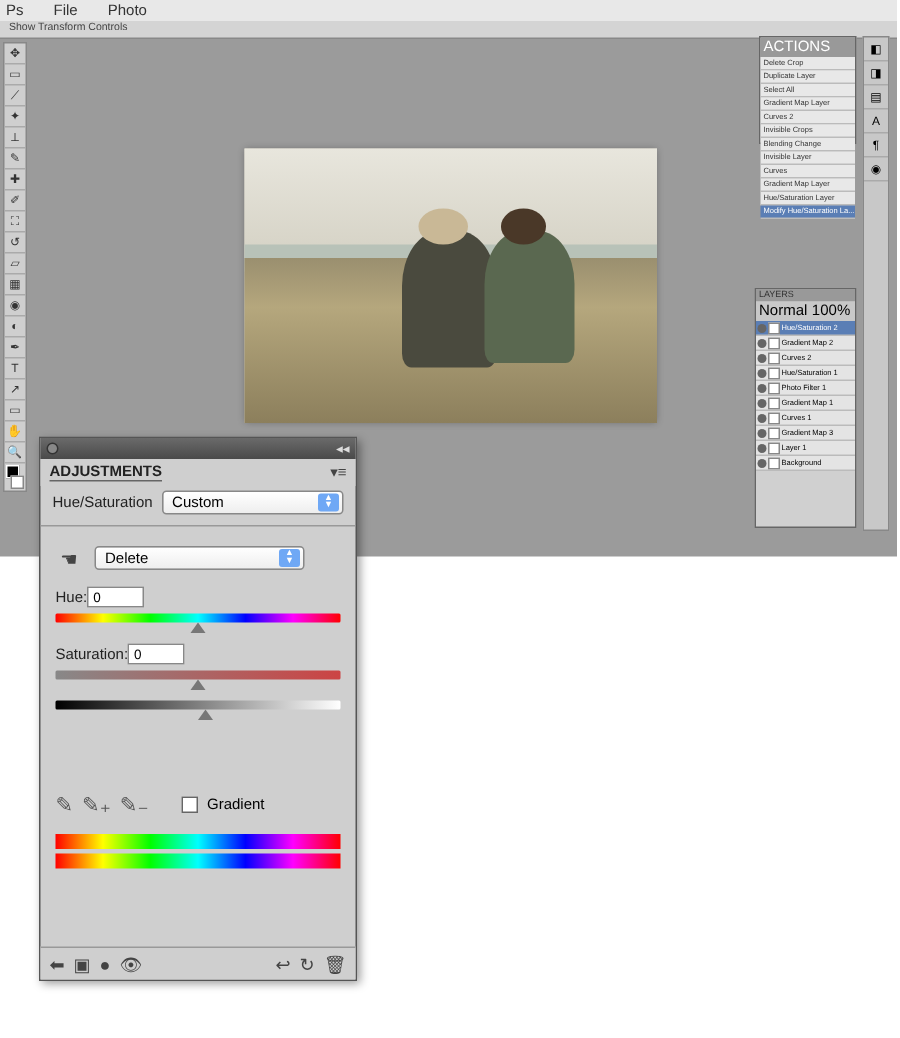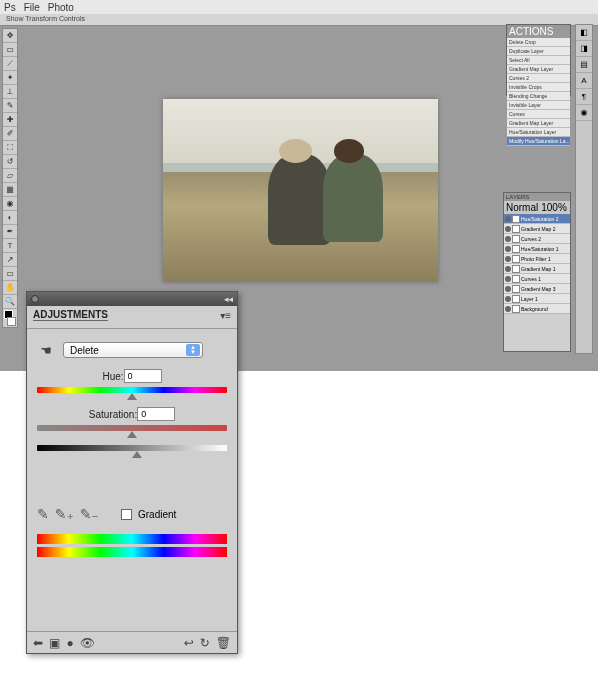--- a/index.html
+++ b/index.html
@@ -1,18 +1,18 @@
 <!DOCTYPE html>
 <html><head>
 <meta charset="utf-8">
 <style>
 *{margin:0;padding:0;box-sizing:border-box;font-family:"Lucida Grande",Arial,sans-serif;font-size:10px}
 body{width:600px;height:692px;background:#fff;position:relative;overflow:hidden}
 .workspace{position:absolute;left:0;top:0;width:598px;height:371px;background:#9b9b9b}
-.menubar{position:absolute;left:0;top:0;width:598px;height:14px;background:#e8e8e8;display:flex;align-items:center;padding:0 4px;gap:8px;font-size:8px;color:#333}
+.menubar{position:absolute;left:0;top:0;width:598px;height:14px;background:#e8e8e8;display:flex;align-items:center;padding:0 4px;gap:20px;font-size:8px;color:#333}
 .optbar{position:absolute;left:0;top:14px;width:598px;height:12px;background:#d4d4d4;border-bottom:1px solid #888;font-size:7px;color:#444;padding:1px 6px}
 .toolbox{position:absolute;left:2px;top:28px;width:16px;background:#cfcfcf;border:1px solid #888;display:flex;flex-direction:column}
 .toolbox .t{width:14px;height:14px;border-bottom:1px solid #aaa;display:flex;align-items:center;justify-content:center;font-size:8px;color:#333}
 .fgbg{width:14px;height:18px;position:relative}
 .fgbg .fg{position:absolute;left:1px;top:1px;width:9px;height:9px;background:#000;border:1px solid #fff}
 .fgbg .bg{position:absolute;right:1px;bottom:1px;width:9px;height:9px;background:#fff;border:1px solid #888}
 .canvas{position:absolute;left:163px;top:99px;width:275px;height:183px;background:#dcd8ca;box-shadow:0 0 5px rgba(0,0,0,0.3)}
 .sky{position:absolute;left:0;top:0;width:100%;height:40%;background:linear-gradient(#e8e6dd,#d5d2c5)}
 .ground{position:absolute;left:0;bottom:0;width:100%;height:60%;background:linear-gradient(#9a8f6f,#b5a77d 30%,#8c7f5c)}
 .sea{position:absolute;left:0;top:35%;width:100%;height:10%;background:#b8c2b8}
@@ -47,21 +47,21 @@
 .adj-panel .tabrow .tab{font-size:10px;font-weight:bold;color:#222;border-bottom:1px solid #666}
 .adj-panel .tabrow .menu{font-size:10px;color:#444}
 .adj-panel .row1{height:22px;display:flex;align-items:center;padding:0 8px;gap:6px}
 .adj-panel .row1 .lbl{font-size:10px;color:#222}
 .adj-panel .dropdown{flex:1;height:16px;background:linear-gradient(#fff,#eee);border:1px solid #888;border-radius:3px;display:flex;align-items:center;padding:0 6px;position:relative;font-size:10px}
 .adj-panel .dropdown .arrows{position:absolute;right:2px;top:1px;width:14px;height:12px;background:#6fa8f5;border-radius:2px;display:flex;flex-direction:column;align-items:center;justify-content:center;font-size:6px;color:#fff;line-height:5px}
 .adj-panel .sep{height:1px;background:#999;margin:4px 0}
 .adj-panel .body{padding:8px 10px}
 .adj-panel .row2{display:flex;align-items:center;gap:8px;margin-bottom:10px}
 .adj-panel .row2 .handicon{width:18px;height:18px;display:flex;align-items:center;justify-content:center;font-size:13px;color:#444}
-.adj-panel .sliderlbl{display:flex;justify-content:center;align-items:center;font-size:10px;color:#222;margin-bottom:4px}
+.adj-panel .sliderlbl{display:flex;justify-content:flex-start;align-items:center;font-size:10px;color:#222;margin-bottom:4px}
 .adj-panel .sliderlbl input{width:38px;height:14px;background:#fff;border:1px solid #888;font-size:9px;text-align:left;padding:0 3px}
 .adj-panel .sliderbar{height:6px;border-radius:1px;position:relative;margin-bottom:4px}
 .adj-panel .sliderbar.hue{background:linear-gradient(90deg,#f00,#ff0,#0f0,#0ff,#00f,#f0f,#f00)}
 .adj-panel .sliderbar.sat{background:linear-gradient(90deg,#888,#c44)}
 .adj-panel .sliderbar.light{background:linear-gradient(90deg,#000,#fff)}
 .adj-panel .thumbk{position:absolute;top:6px;width:0;height:0;border-left:5px solid transparent;border-right:5px solid transparent;border-bottom:7px solid #777}
 .adj-panel .toolsrow{display:flex;align-items:center;gap:6px;margin-top:55px;margin-bottom:12px}
 .adj-panel .eyedrop{font-size:14px;color:#555}
 .adj-panel .chk{width:11px;height:11px;border:1px solid #666;background:#fff}
 .adj-panel .colorstrip{height:10px;background:linear-gradient(90deg,#f00,#ff0,#0f0,#0ff,#00f,#f0f,#f00);margin-bottom:3px}
@@ -206,20 +206,27 @@
 
 <div class="adj-panel">
   <div class="titlebar">
     <div class="dot"></div>
     <div class="coll">◂◂</div>
   </div>
   <div class="tabrow">
     <div class="tab">ADJUSTMENTS</div>
     <div class="menu">▾≡</div>
   </div>
+  <div class="row1">
+    <div class="lbl">Hue/Saturation</div>
+    <div class="dropdown">
+      <span>Custom</span>
+      <div class="arrows">▲<br>▼</div>
+    </div>
+  </div>
   <div class="sep"></div>
   <div class="body">
     <div class="row2">
       <div class="handicon">☚</div>
       <div class="dropdown" style="max-width:140px">
         <span>Delete</span>
         <div class="arrows">▲<br>▼</div>
       </div>
     </div>
 

